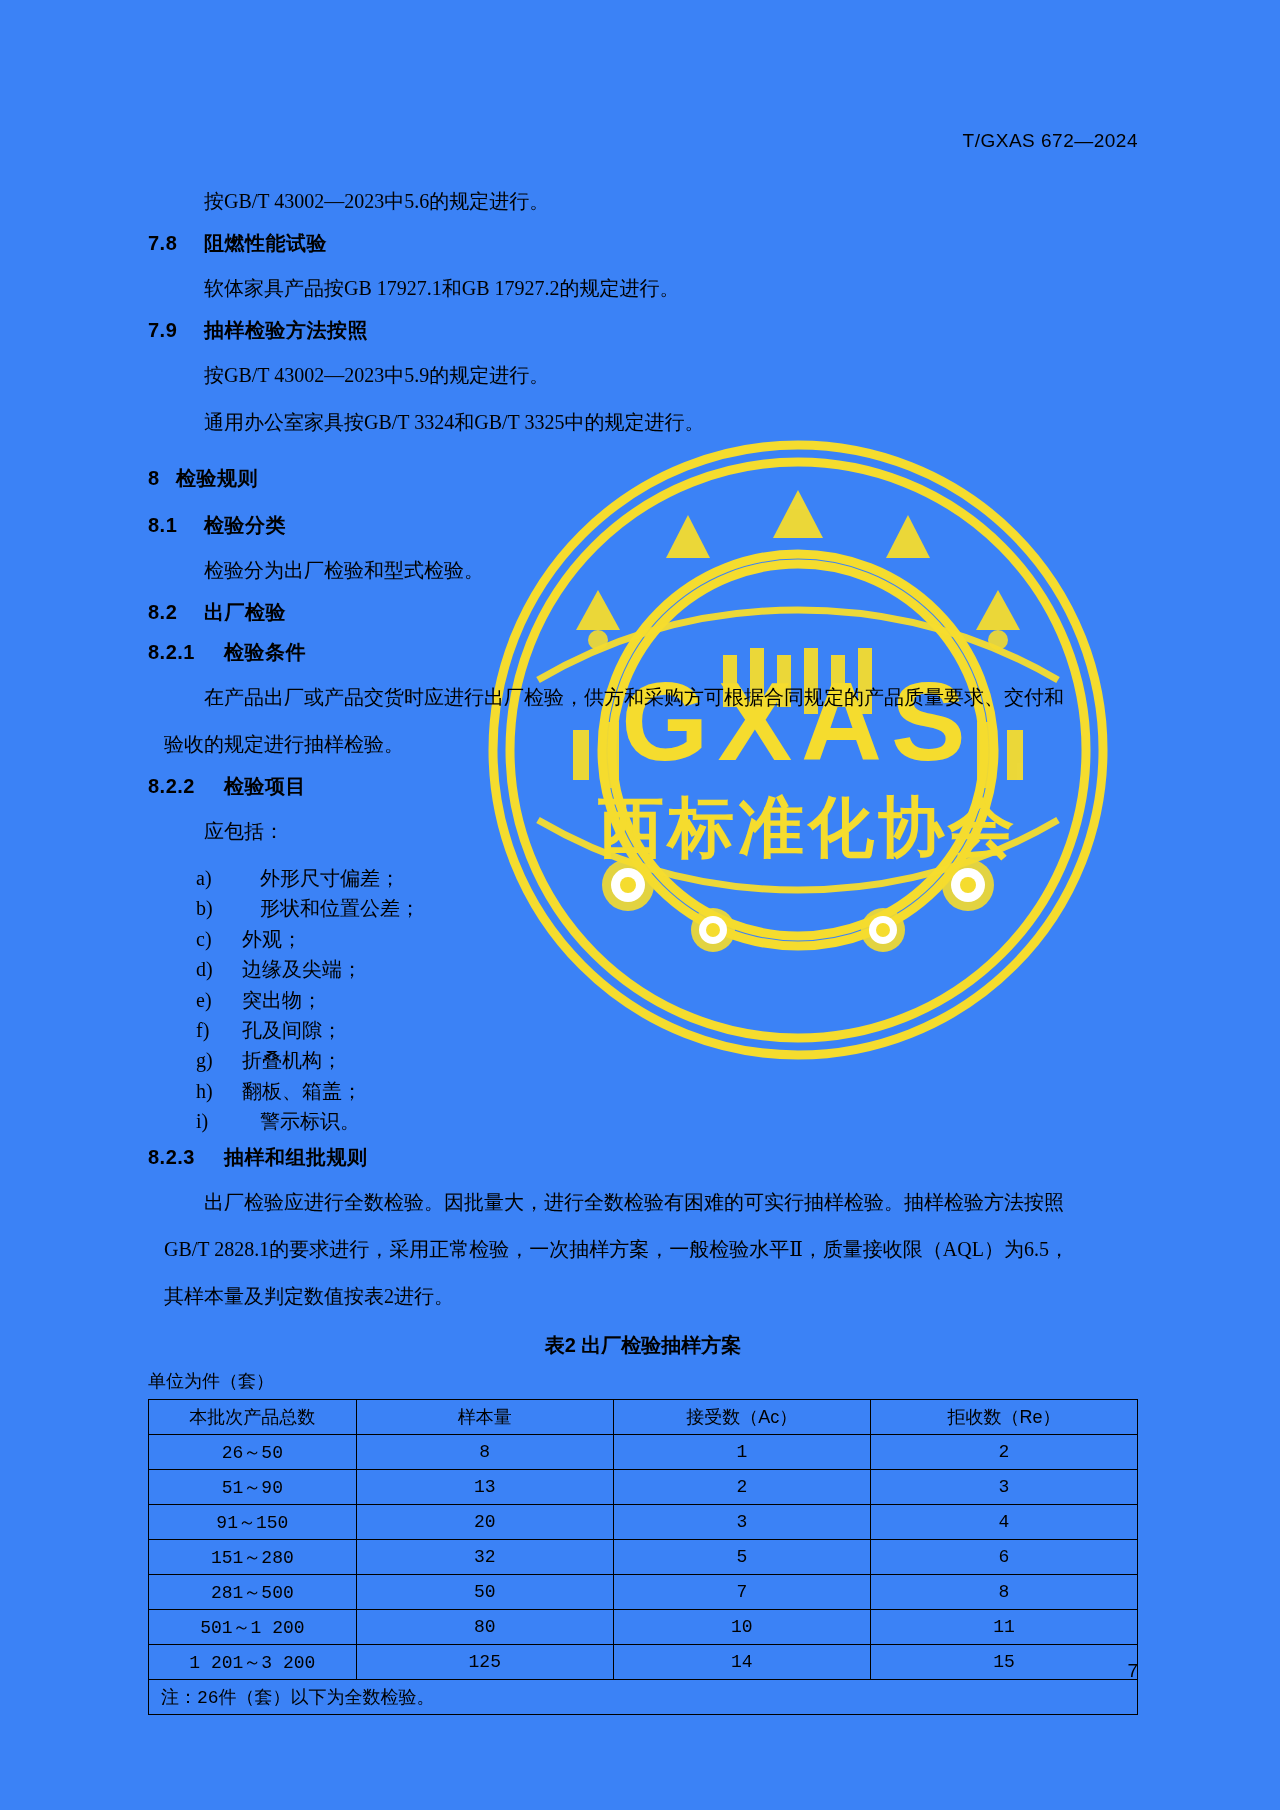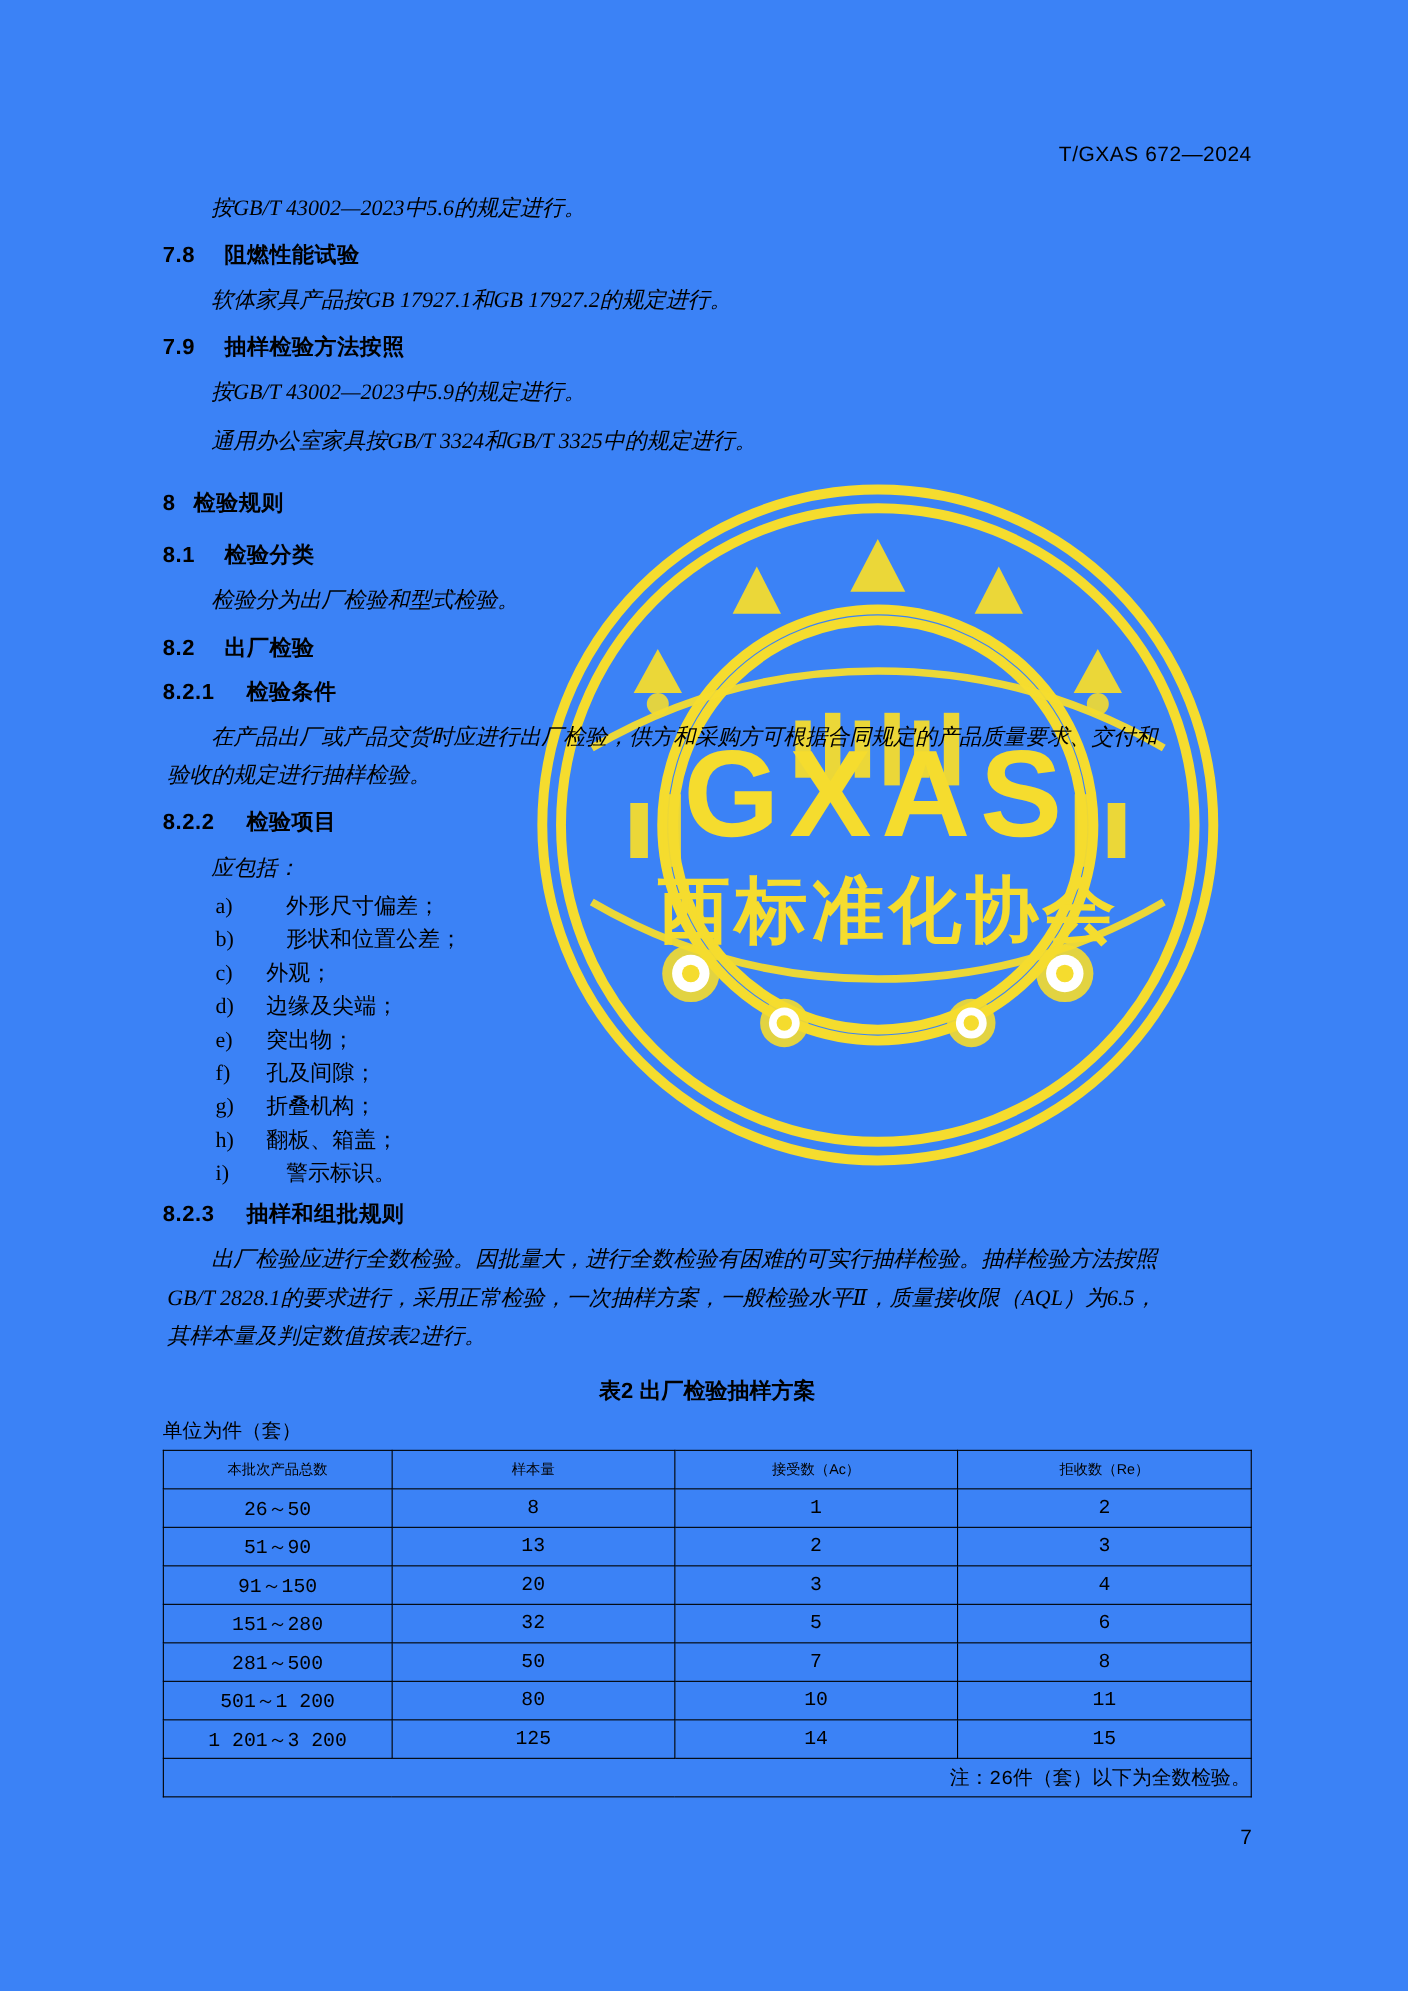--- a/index.html
+++ b/index.html
@@ -51,24 +51,23 @@
 
   .body-text {
     position: absolute;
     left: 0;
     top: 170px;
     width: 990px;
     z-index: 2;
   }
 
   p {
-    margin: 4px;
+    margin: 16px;
     font-size: 20px;
     line-height: 1.55;
-    font-style: italic;
   }
   .indent { text-indent: 2em; }
   .para { margin-bottom: 13px; }
   .heading {
     font-family: "Liberation Sans", sans-serif;
     font-weight: bold;
     font-size: 20px;
     margin: 0 0 13px 0;
     letter-spacing: 0.5px;
   }
@@ -120,24 +119,24 @@
     border: 1px solid #000;
     text-align: center;
     font-size: 18px;
     height: 30px;
     padding: 2px 0;
     font-family: Liberation Mono, monospace;
   }
   table.sampling th {
     font-family: "Liberation Sans", sans-serif;
     font-weight: normal;
-    font-size: 13px;
+    font-size: 18px;
   }
   table.sampling td.note {
-    text-align: right;
+    text-align: left;
     padding-left: 12px;
     font-size: 18px;
   }
   .page-number {
     position: absolute;
     right: 0;
     bottom: 128px;
     font-size: 19px;
     font-family: "Liberation Sans", sans-serif;
   }

